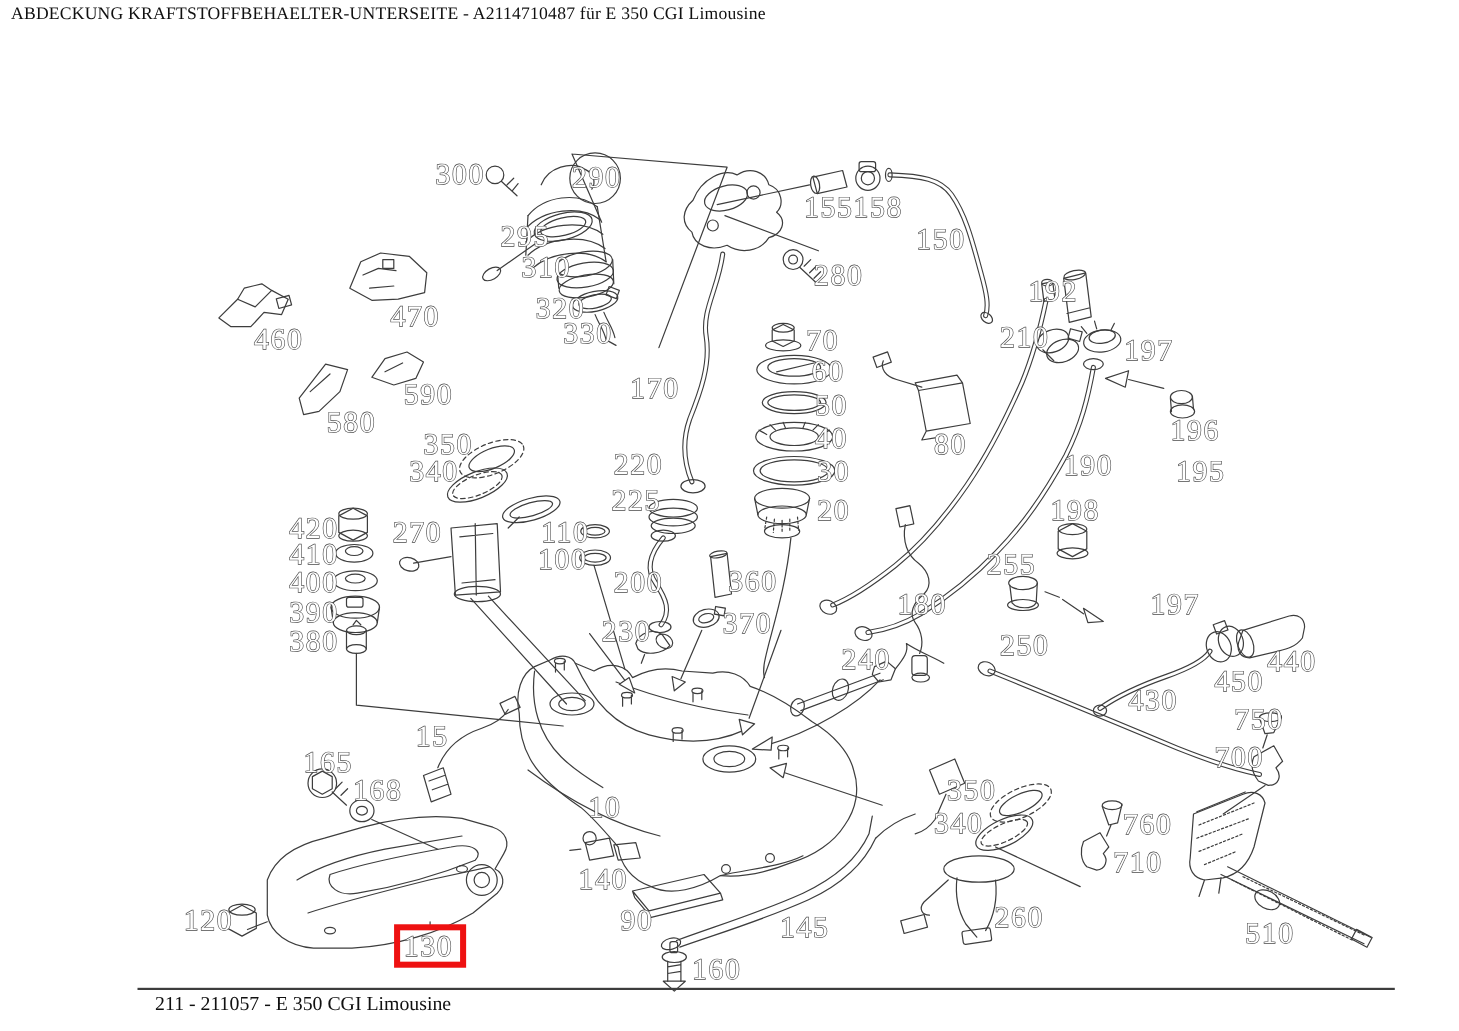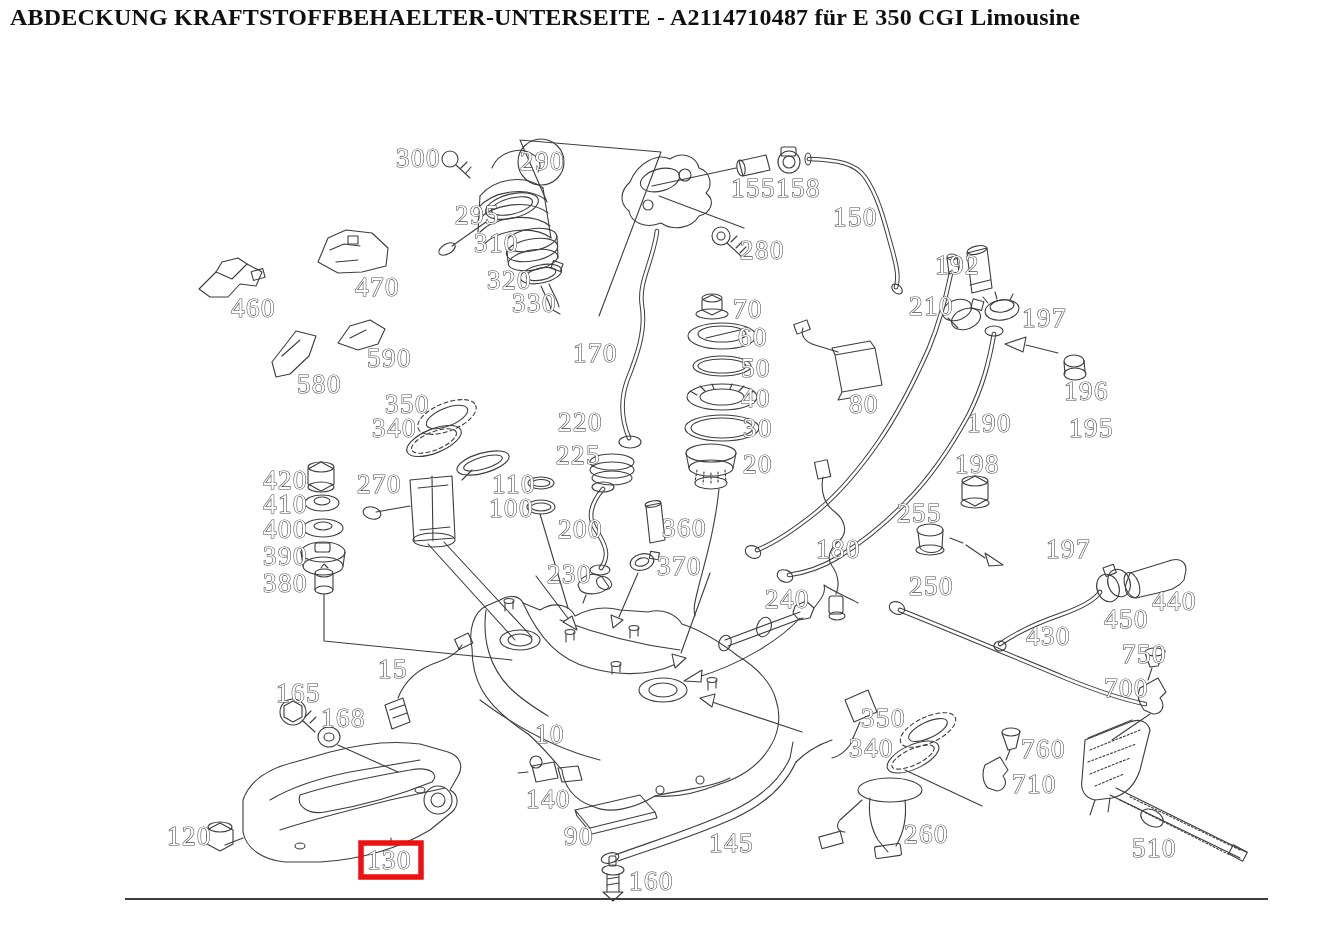--- a/index.html
+++ b/index.html
@@ -1,18 +1,18 @@
 <!DOCTYPE html>
 <html><head>
 <meta charset="utf-8">
 <style>
   html,body{margin:0;padding:0;background:#fff;}
   .page{position:relative;width:1326px;height:937px;background:#ffffff;overflow:hidden;
         font-family:"Liberation Serif","DejaVu Serif",serif;}
-  .title{position:absolute;left:10px;top:4px;margin:0;font-size:24px;font-weight:bold;
+  .title{position:absolute;left:10px;top:4px;margin:0;font-size:16px;font-weight:normal;
          letter-spacing:0.2px;color:#101010;white-space:nowrap;}
   .rule{position:absolute;left:125px;top:898px;width:1143px;height:2px;background:#3d3d3d;}
   .caption{position:absolute;left:141px;top:902px;font-size:18px;color:#101010;white-space:nowrap;}
   #diagram-svg{position:absolute;left:0;top:0;width:1326px;height:937px;}
   #art{stroke:#3d3d3d;fill:none;stroke-width:1.1;stroke-linecap:round;stroke-linejoin:round;}
   #art .hose{stroke-width:4.6;}
   #art .hose-in{stroke:#ffffff;stroke-width:2.6;}
   #art .ah{fill:#ffffff;}
   #art .dash{stroke-dasharray:4 3;}
   #art .speck{stroke-dasharray:2 2;}
@@ -362,13 +362,14 @@
         <text x="709" y="852">145</text>
         <text x="904" y="843">260</text>
         <rect x="361" y="843" width="60" height="34" stroke="#ee1111" stroke-width="5.5"></rect>
         <text x="367" y="869">130</text>
         <text x="629" y="890">160</text>
         <text x="1132" y="857">510</text>
       </g>
   </svg>
 
   <div class="rule"></div>
+  <div class="caption">211 - 211057 - E 350 CGI Limousine</div>
 </div>
 
 </body></html>

